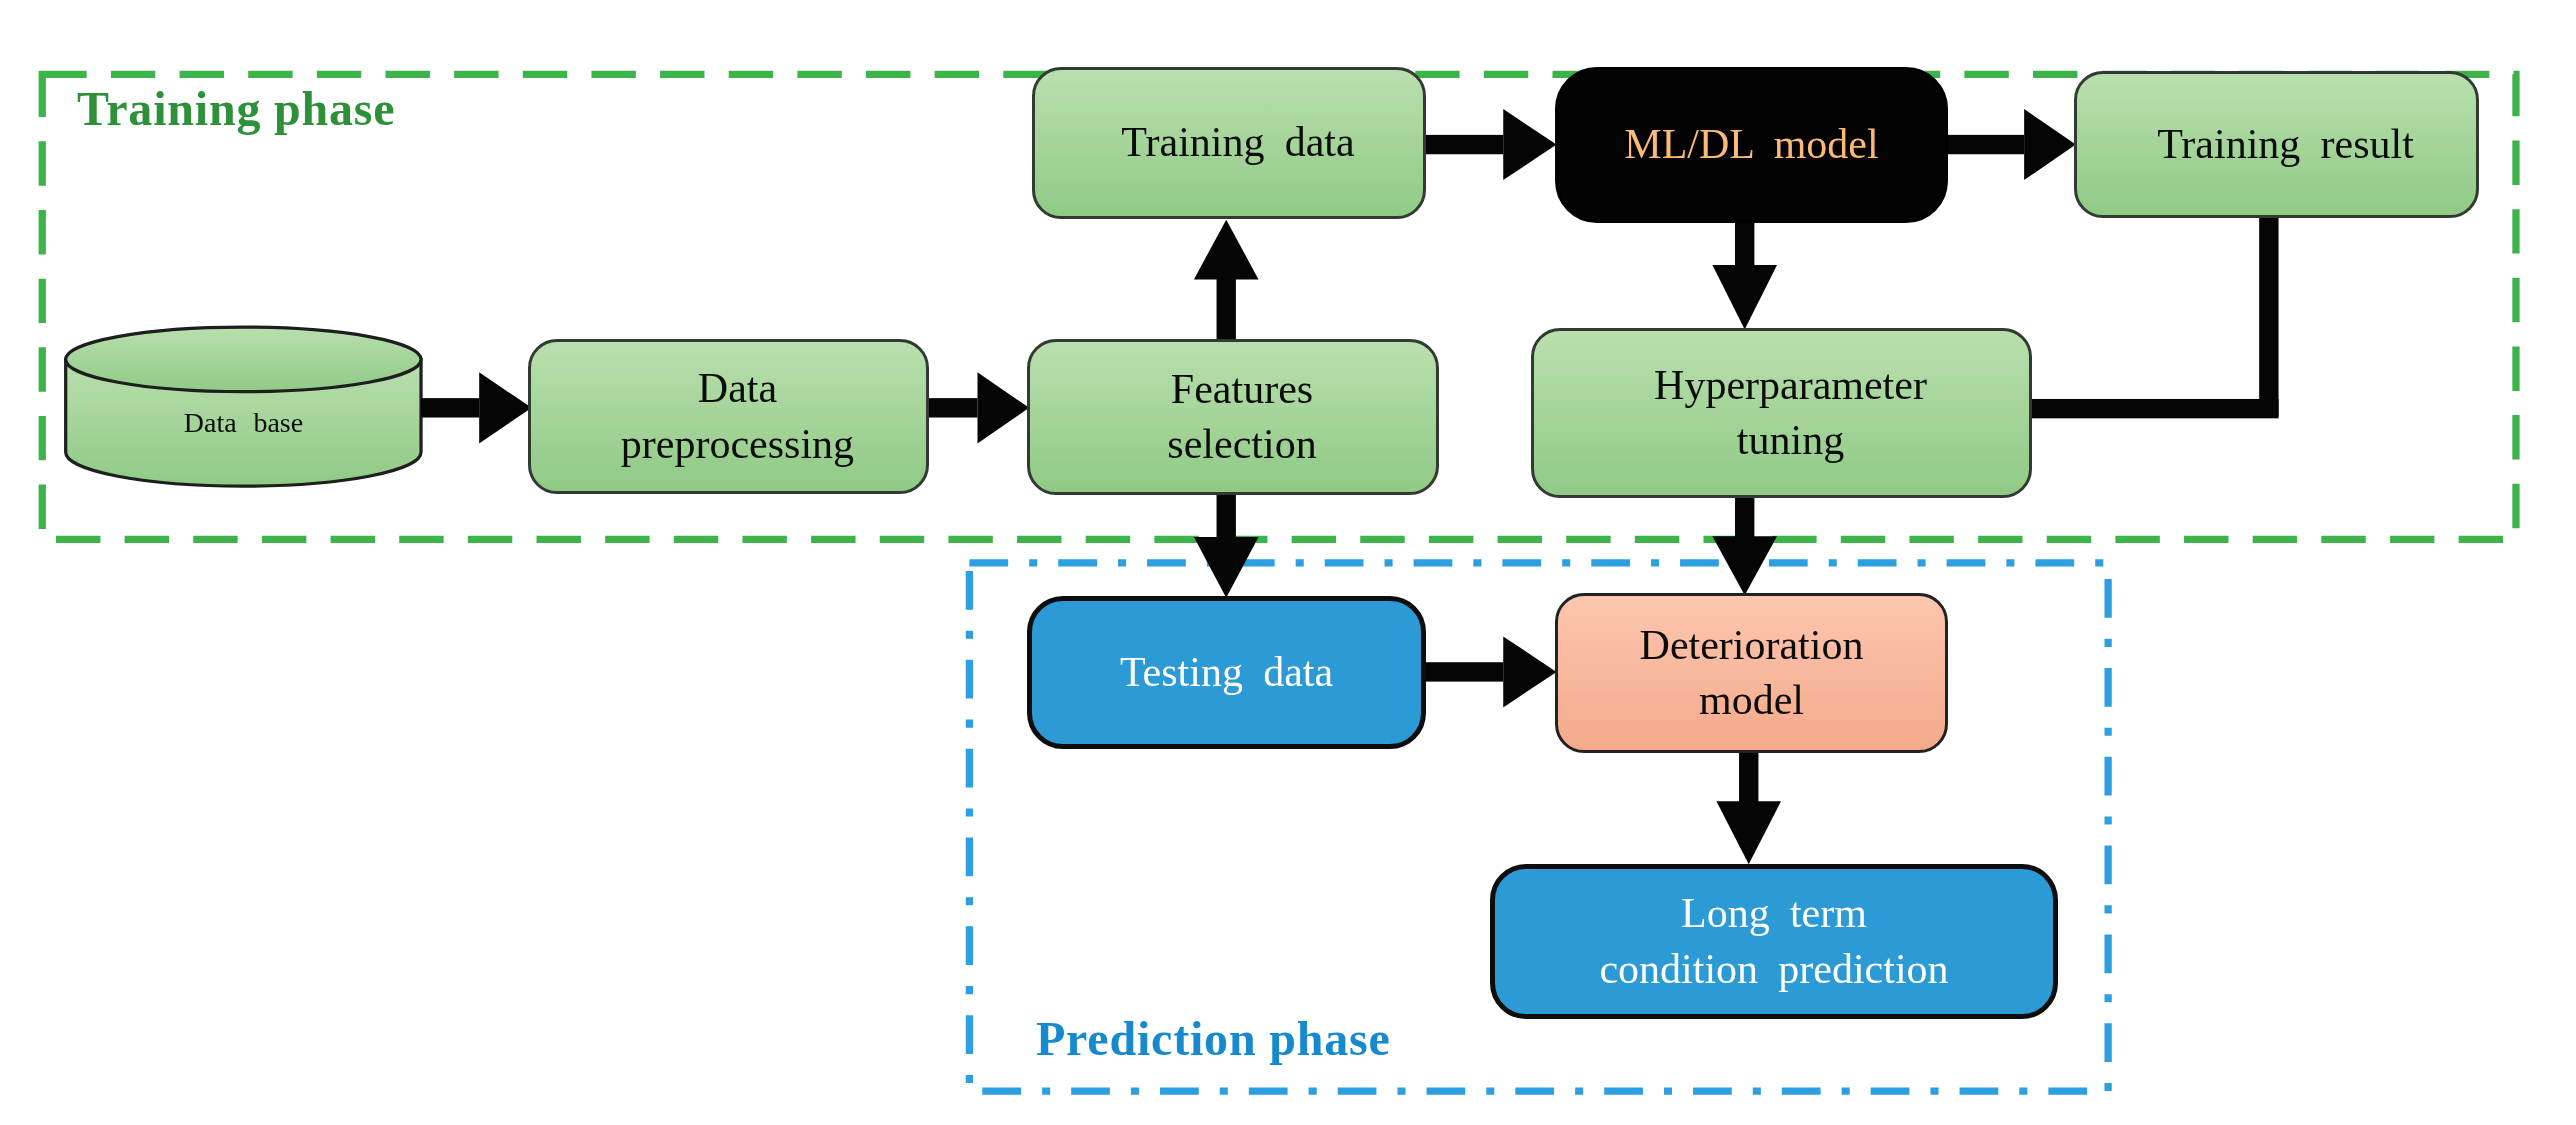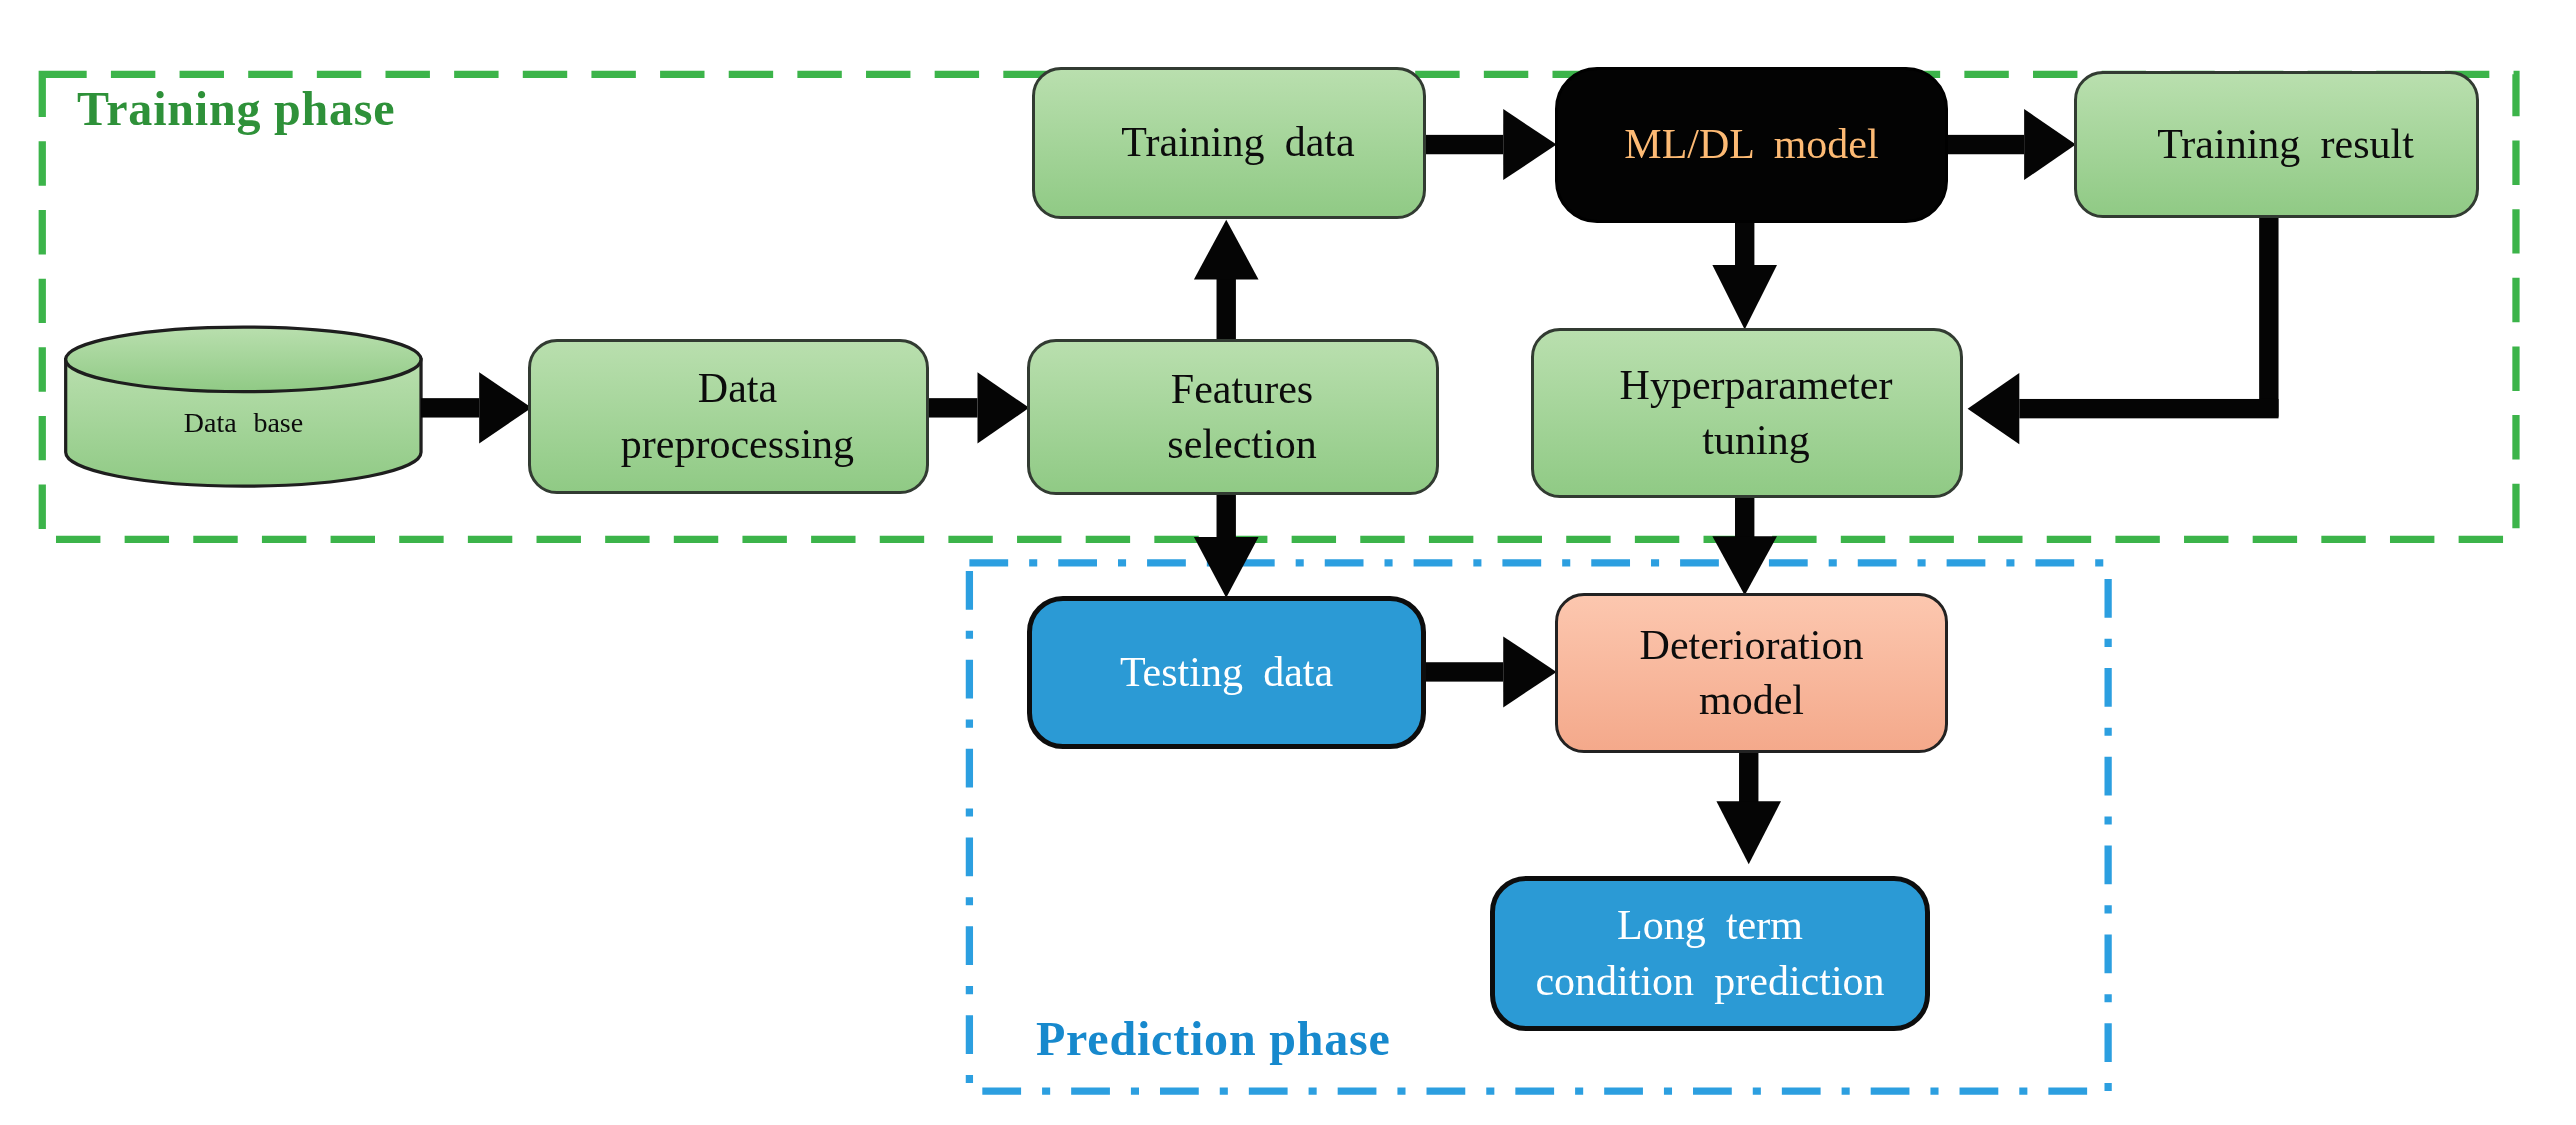--- a/index.html
+++ b/index.html
@@ -168,33 +168,33 @@
   </div>
 
   <div class="node black" style="left:1555px; top:67px; width:393px; height:156px;">
     <span>ML/DL model</span>
   </div>
 
   <div class="node green" style="left:2074px; top:71px; width:405px; height:147px;">
     <span>Training result</span>
   </div>
 
-  <div class="node green" style="left:1531px; top:328px; width:432px; height:170px;">
+  <div class="node green" style="left:1531px; top:328px; width:501px; height:170px;">
     <span>Hyperparameter</span>
     <span>tuning</span>
   </div>
 
   <div class="node blue" style="left:1027px; top:596px; width:399px; height:153px;">
     <span>Testing data</span>
   </div>
 
   <div class="node salmon" style="left:1555px; top:593px; width:393px; height:160px;">
     <span>Deterioration</span>
     <span>model</span>
   </div>
 
-  <div class="node blue" style="left:1490px; top:864px; width:440px; height:155px;margin-top:12px;">
+  <div class="node blue" style="left:1490px; top:864px; width:568px; height:155px;">
     <span>Long term</span>
     <span>condition prediction</span>
   </div>
 
 </div>
 
 
 </body></html>

